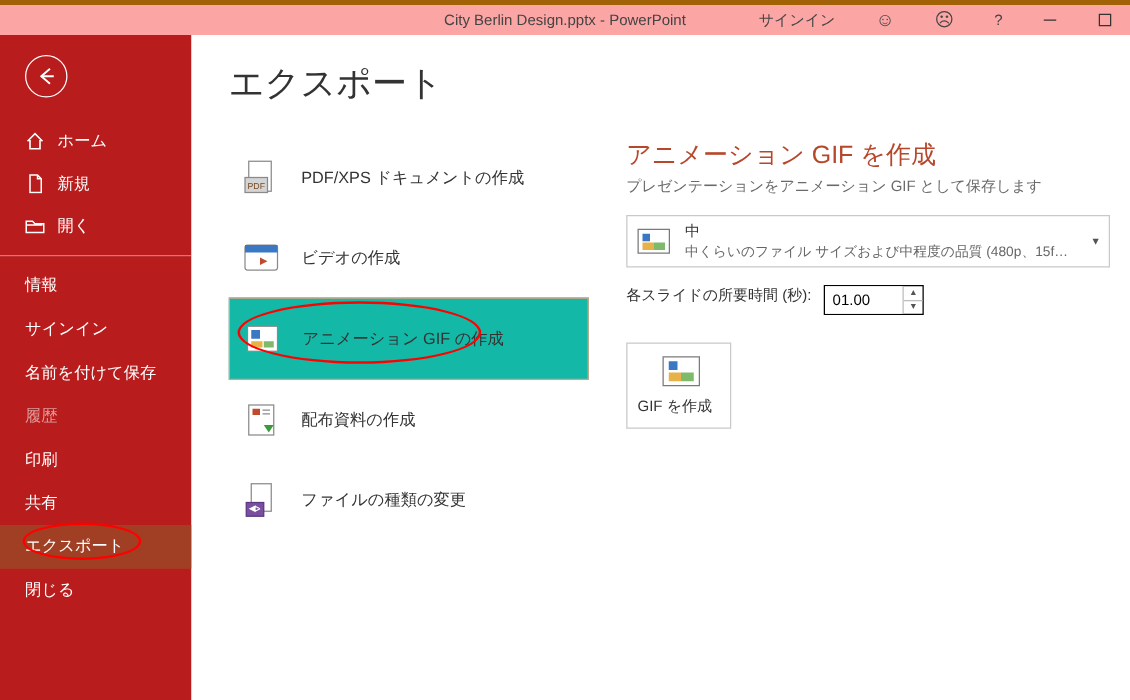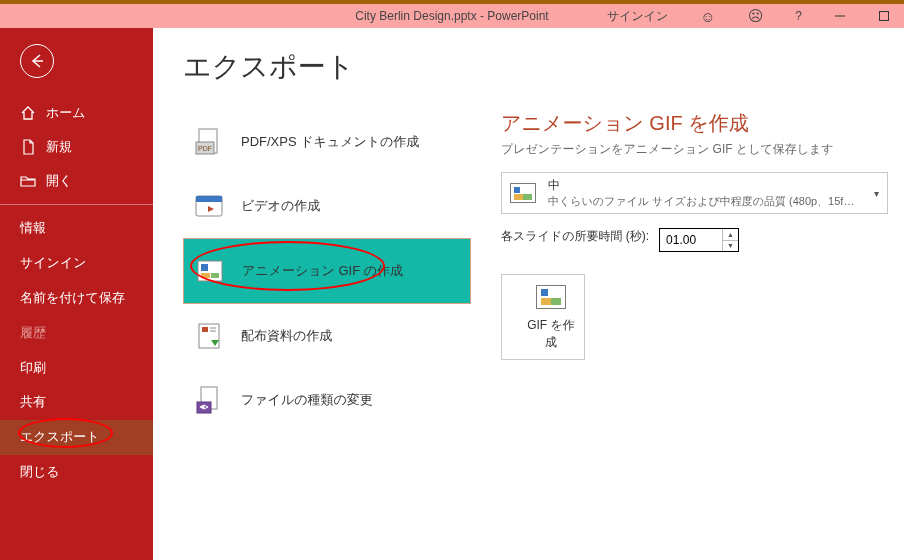--- a/index.html
+++ b/index.html
@@ -196,22 +196,21 @@
   }
   .duration-row .spinner .arrows div {
     flex:1; font-size:7px; display:flex; align-items:center; justify-content:center;
     color:#555; cursor:pointer;
   }
   .duration-row .spinner .arrows div:first-child { border-bottom:1px solid #bdbdbd; }
 
   .create-btn {
     width: 84px;
     border: 1px solid #c9c9c9;
-    padding: 10px 4px 8px 20px;
-    text-align:center;
+    padding: 10px 4px 8px 8px;
     cursor:pointer;
   }
   .create-btn .cb-ic {
     width: 30px; height: 24px; margin: 0 auto 8px auto;
     border:1px solid #7a7a7a; background:#fff; position:relative;
   }
   .create-btn .cb-ic::before {
     content:""; position:absolute; left:4px; top:3px;
     width:7px; height:7px; background:#3b78c4;
   }

